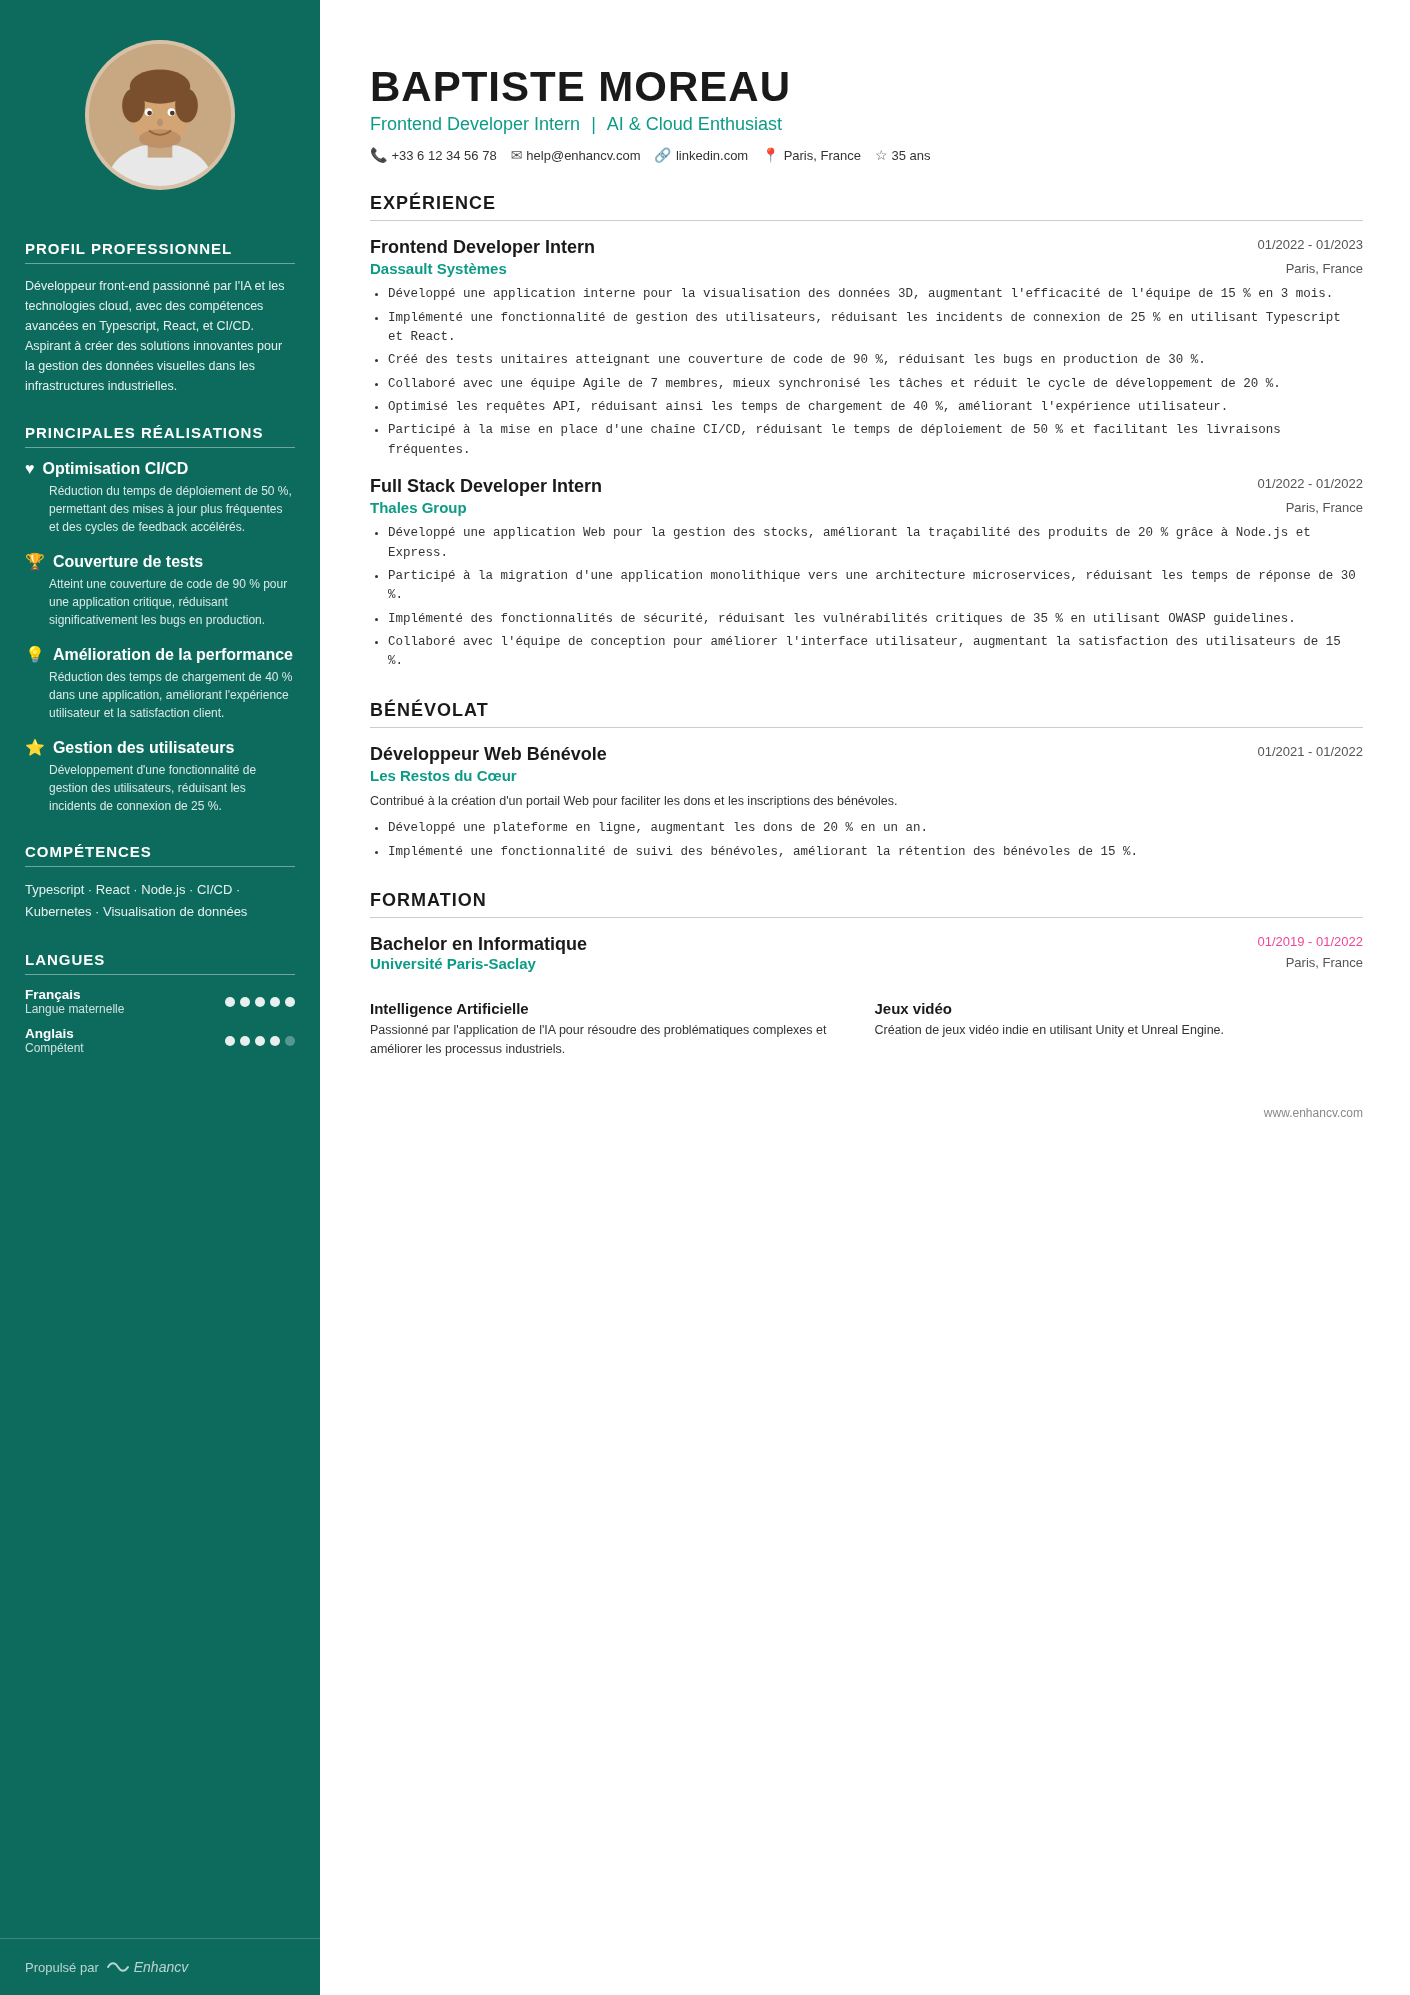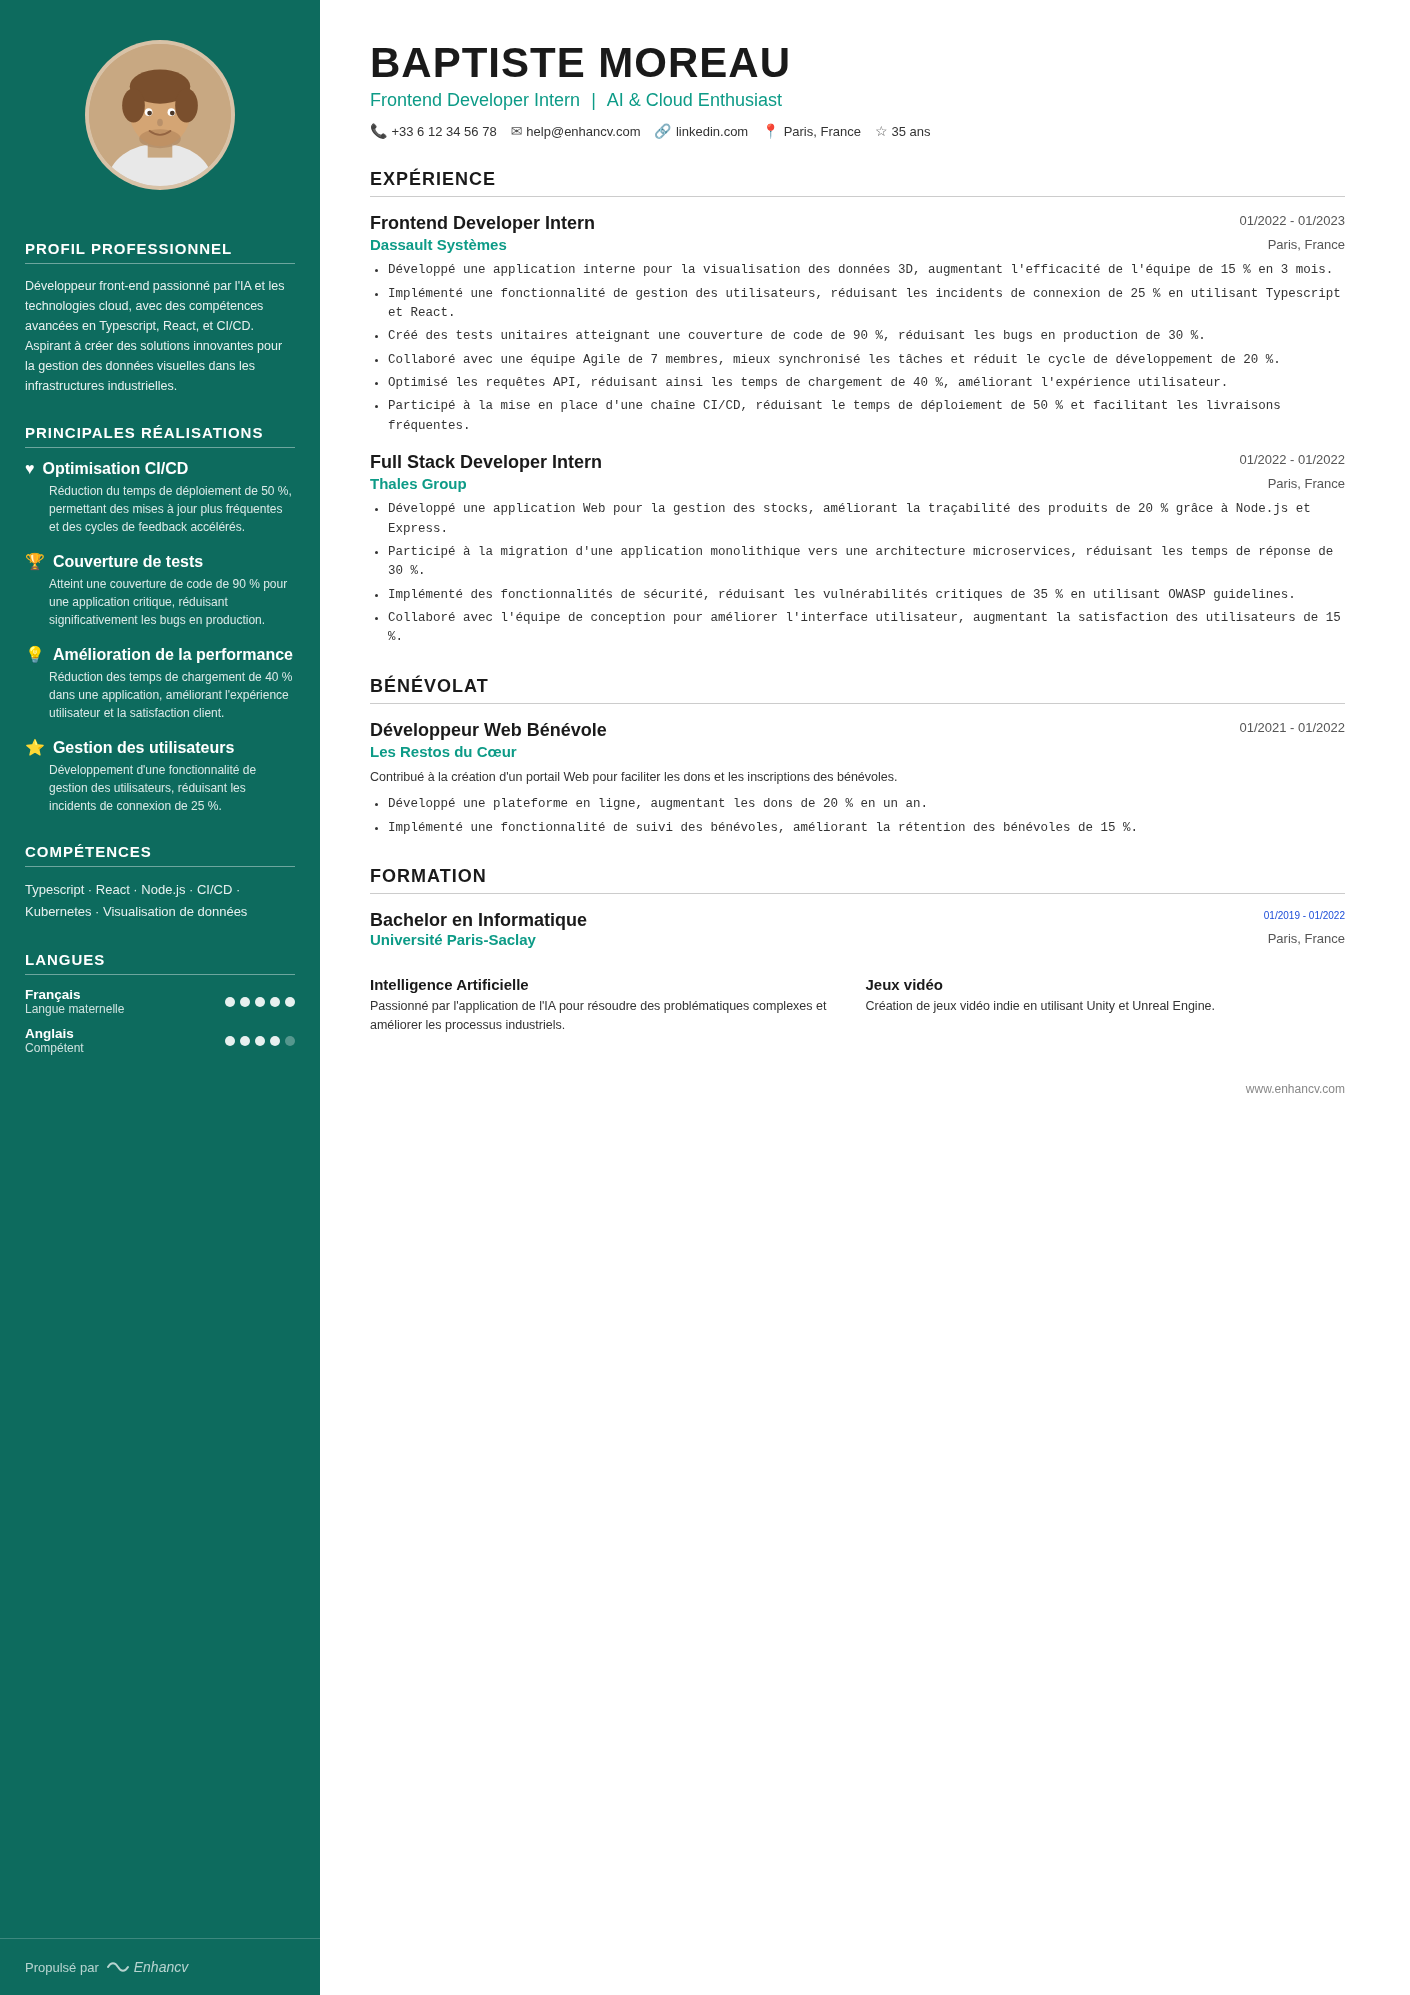--- a/index.html
+++ b/index.html
@@ -141,22 +141,23 @@
       color: rgba(255,255,255,0.7);
     }
     .enhancv-logo {
       display: flex;
       align-items: center;
       gap: 5px;
     }
     
     .main {
       flex: 1;
-      padding: 40px 65px 40px 50px;
+      padding: 40px 47px 40px 50px;
       background: #fff;
+      margin-top: 24px;
     }
     .main-header {
       margin-bottom: 30px;
     }
     .main-name {
       font-size: 42px;
       font-weight: 900;
       color: #1a1a1a;
       letter-spacing: 1px;
       text-transform: uppercase;
@@ -254,22 +255,22 @@
     .formation-header {
       display: flex;
       justify-content: space-between;
     }
     .formation-title {
       font-size: 18px;
       font-weight: bold;
       color: #1a1a1a;
     }
     .formation-date {
-      font-size: 10px;
-      color: #1d4ed8;
+      font-size: 13px;
+      color: #ec4899;
     }
     .formation-school {
       font-size: 15px;
       color: #0d9b87;
       font-weight: bold;
     }
     .formation-location {
       font-size: 13px;
       color: #555;
     }

